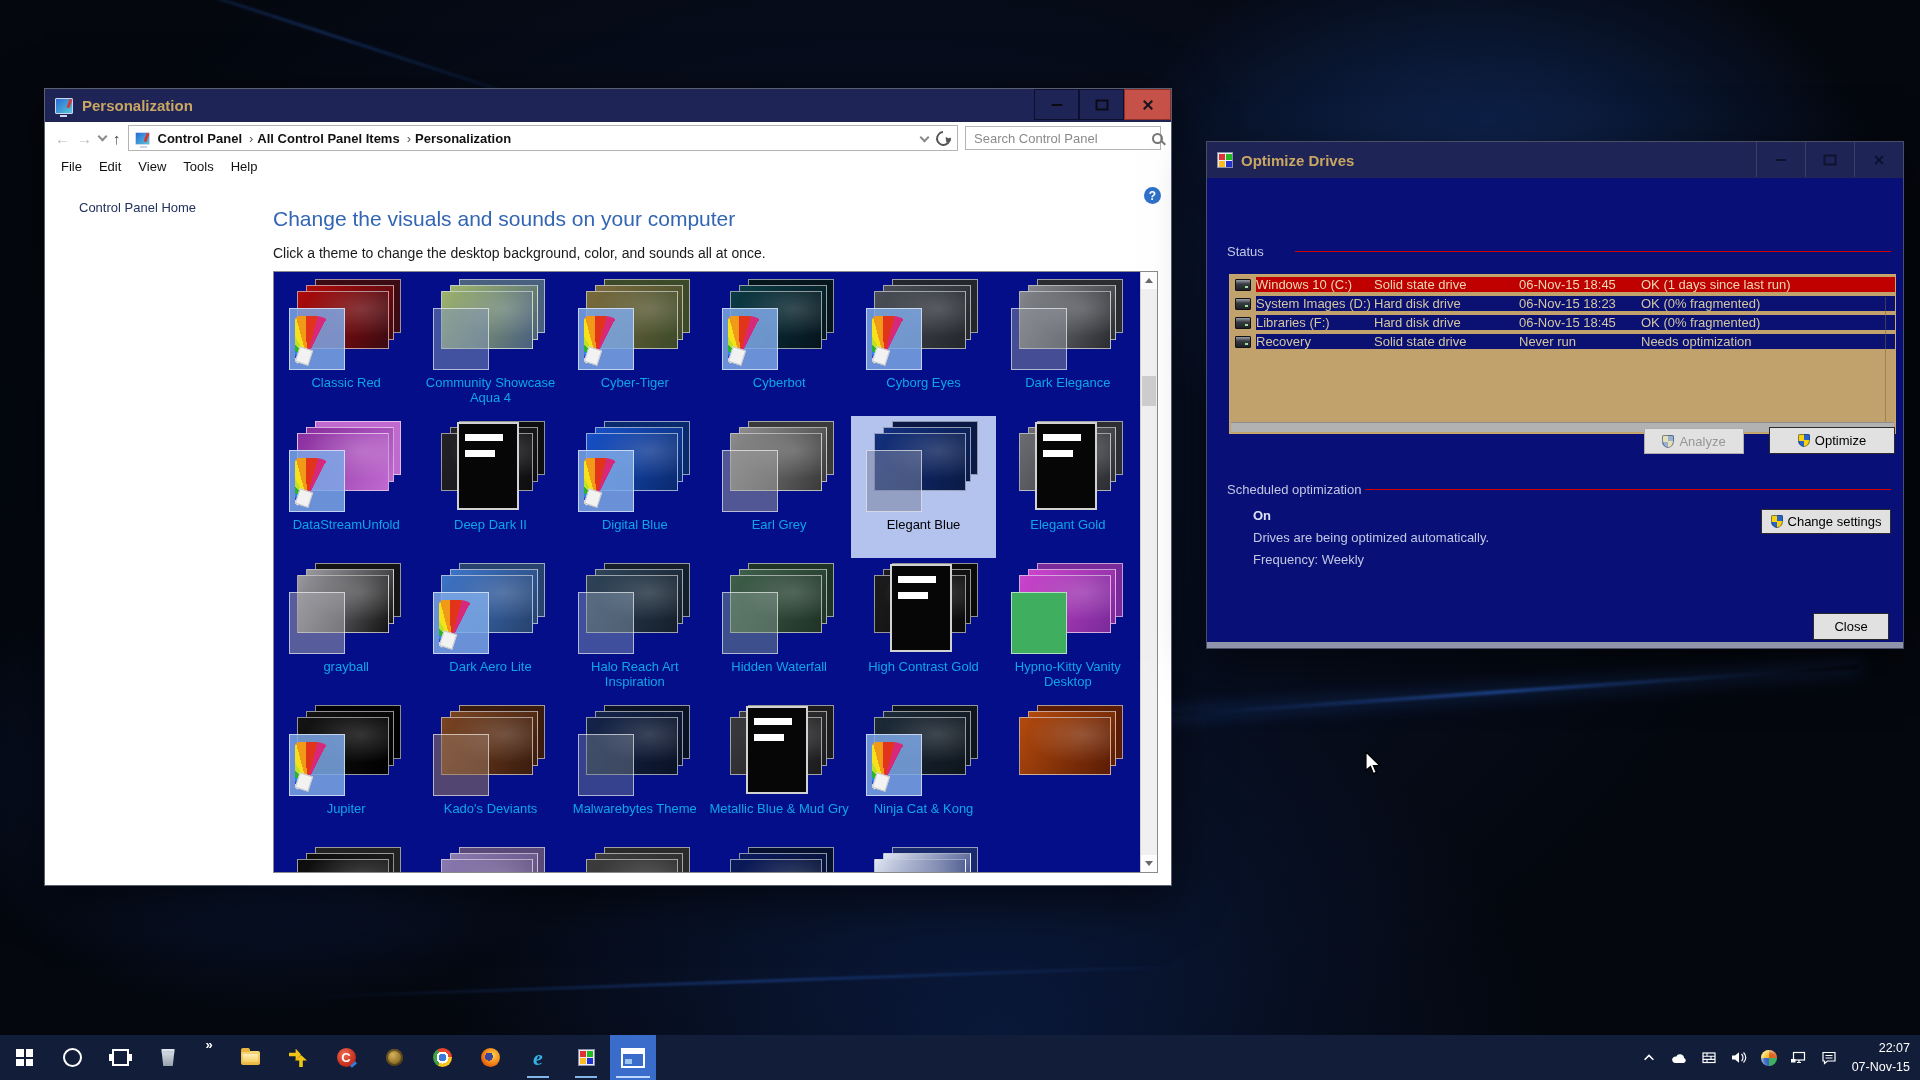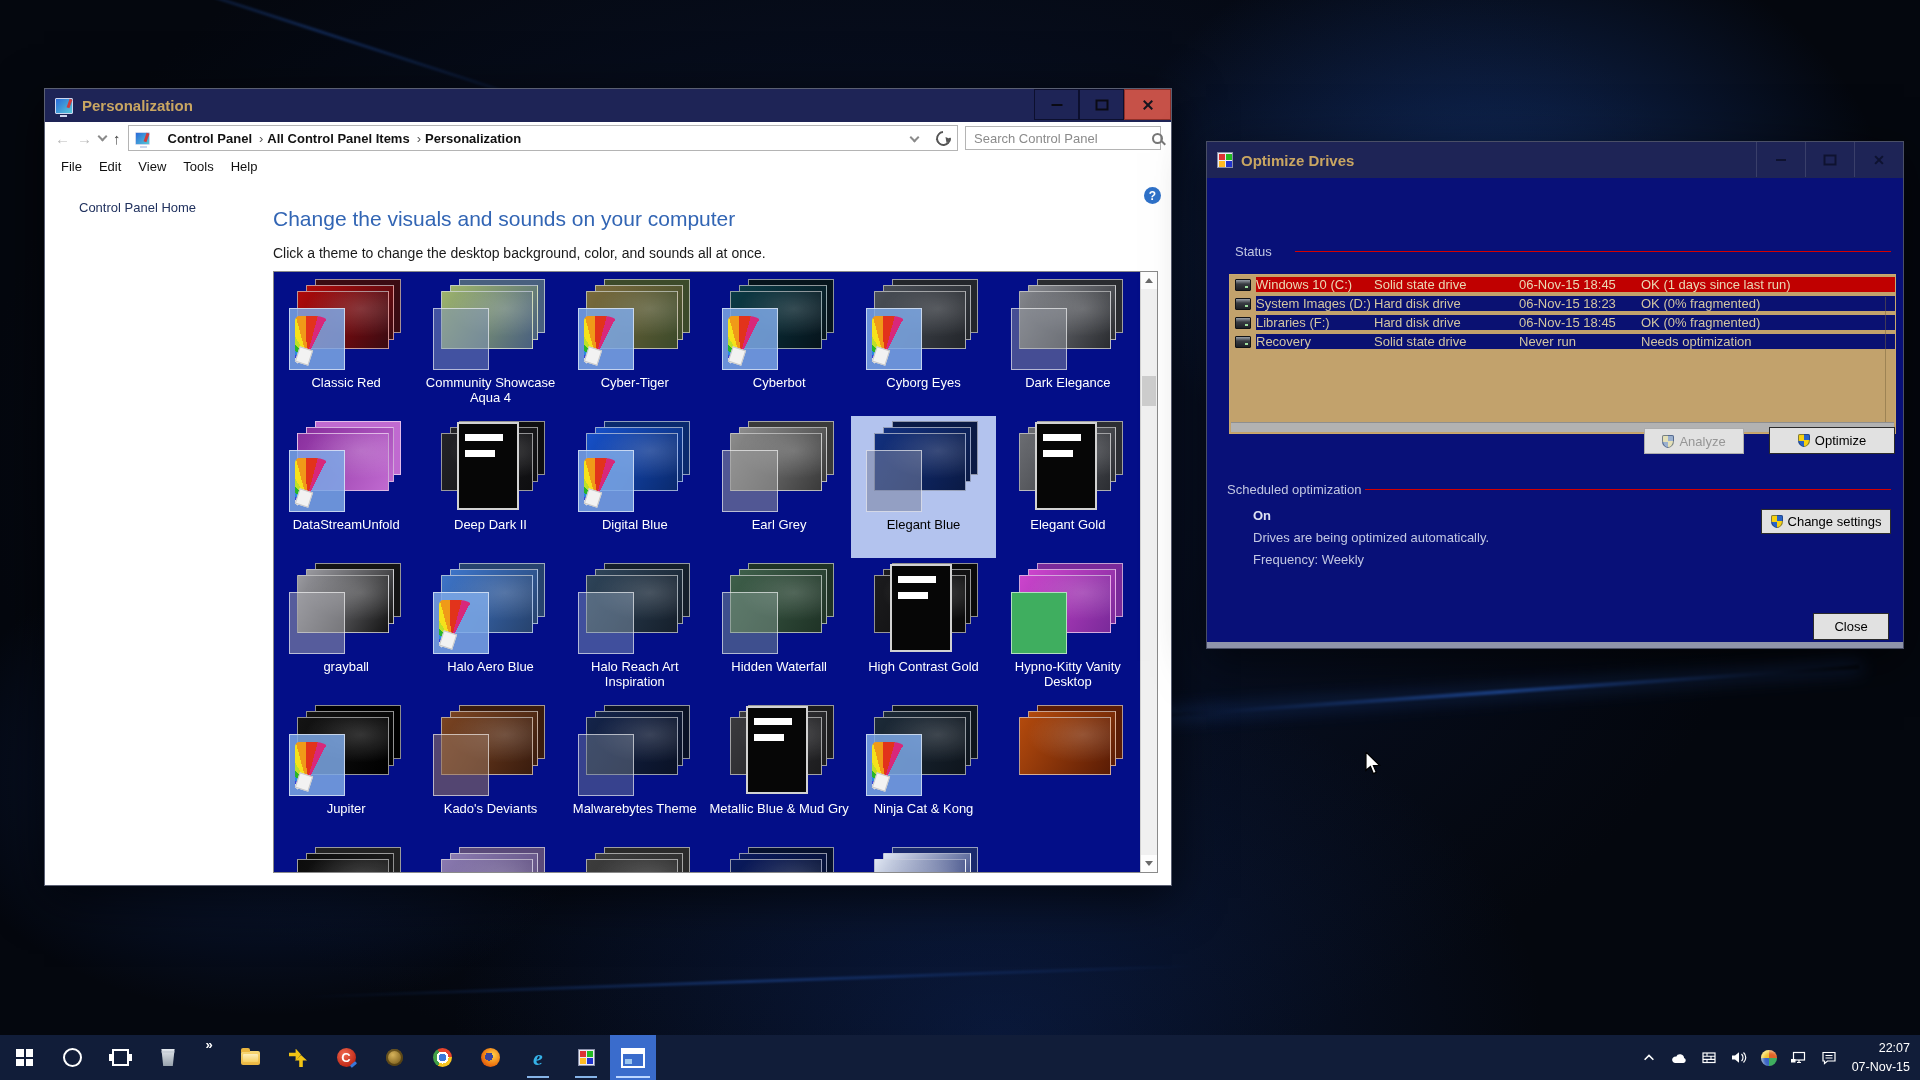--- a/index.html
+++ b/index.html
@@ -29,21 +29,21 @@
   .wbtn.close{background:#c65148;border-color:#8f2f28;width:47px;}
   .wbtn .bar{position:absolute;left:50%;top:50%;width:11px;height:2px;background:#0a0a14;transform:translate(-50%,-50%);}
   .wbtn .box{position:absolute;left:50%;top:50%;width:9px;height:7px;border:2px solid #0a0a14;transform:translate(-50%,-50%);}
   .wbtn .x1,.wbtn .x2{position:absolute;left:50%;top:50%;width:12px;height:2px;background:#14141e;}
   .wbtn .x1{transform:translate(-50%,-50%) rotate(45deg);} .wbtn .x2{transform:translate(-50%,-50%) rotate(-45deg);}
 
   .cpl-toolbar{position:absolute;left:0;top:33px;right:0;height:32px;background:#fff;display:flex;align-items:center;padding:0 10px;box-sizing:border-box;gap:7px;}
   .navglyph{font-size:15px;color:#b9b9b9;line-height:1;} .navglyph.up{color:#4a4a4a;}
   .chev{width:7px;height:7px;border-right:2px solid #8a8a8a;border-bottom:2px solid #8a8a8a;transform:rotate(45deg);display:inline-block;}
   .chev.small{width:5px;height:5px;}
-  .addrbox{flex:1;height:24px;border:1px solid #b4b4b4;display:flex;align-items:center;padding:0 6px;gap:18px;background:#fff;}
+  .addrbox{flex:1;height:24px;border:1px solid #b4b4b4;display:flex;align-items:center;padding:0 6px;gap:8px;background:#fff;}
   .addrbox .app-ico{width:13px;height:11px;}
   .crumbs{display:flex;align-items:center;gap:4px;font-size:13px;font-weight:bold;color:#111;flex:1;}
   .crumb{cursor:pointer;white-space:nowrap;}
   .crumb::after{content:"›";margin-left:7px;color:#555;font-weight:normal;}
   .crumb:last-child::after{content:"";}
   .refresh{width:11px;height:11px;border:2px solid #555;border-radius:50%;border-top-color:transparent;position:relative;transform:rotate(40deg);}
   .refresh::after{content:"";position:absolute;right:-3px;top:-2px;border:3px solid transparent;border-bottom:5px solid #555;transform:rotate(40deg);}
   .searchbox{width:196px;height:24px;border:1px solid #b4b4b4;display:flex;align-items:center;background:#fff;padding:0 6px;box-sizing:border-box;}
   .searchbox input{border:0;outline:0;flex:1;font-size:13px;color:#6d28d9;font-family:"Liberation Sans",sans-serif;background:transparent;}
   .searchbox input::placeholder{color:#8b8b8b;}
@@ -75,21 +75,21 @@
   .cell:not(.fan) .fanicon{display:none;}
   .fanicon{position:absolute;left:8px;bottom:8px;width:42px;height:48px;}
   .fanicon::before{content:"";position:absolute;inset:0;border-radius:10% 50% 50% 10%;
       background:conic-gradient(from 235deg at 28% 86%, #e3e3e3 0 16deg, #d8d8ea 16deg 30deg, #3a46d8 30deg 48deg, #2a8ae0 48deg 64deg, #27b52a 64deg 82deg, #bde028 82deg 96deg, #f5e21b 96deg 110deg, #f09a18 110deg 124deg, #e2331b 124deg 140deg, #d8287a 140deg 152deg, transparent 152deg);}
   .fanicon::after{content:"";position:absolute;left:2px;bottom:0;width:12px;height:14px;background:#f2f2f2;border:1px solid #c8c8c8;transform:rotate(18deg);}
   .preview-box{position:absolute;left:26px;top:2px;width:62px;height:88px;background:#060606;border:2px solid #d2d2d2;box-sizing:border-box;display:none;}
   .cell.preview .preview-box{display:block;}
   .preview-box .bar{height:26px;background:var(--bar,#4b0d82);}
   .preview-box .bar i{display:block;width:38px;height:7px;background:#fff;margin:10px 0 0 6px;}
   .preview-box .st2{display:block;width:30px;height:7px;background:var(--s2,#fff);margin:9px 0 0 6px;}
-  .tlabel{margin-top:3px;font-size:13px;line-height:1.18;color:#ffffff;text-align:center;max-width:142px;}
+  .tlabel{margin-top:3px;font-size:13px;line-height:1.18;color:#0ea5e9;text-align:center;max-width:142px;}
   .cell.selected .tlabel{color:#000;}
 
   .vscroll{position:absolute;right:0;top:0;bottom:0;width:17px;background:#f0f0f0;border-left:1px solid #d0d0d0;box-sizing:border-box;}
   .sb-arrow{position:absolute;left:0;width:16px;height:17px;display:flex;align-items:center;justify-content:center;background:#fdfdfd;cursor:pointer;}
   .sb-arrow.up{top:0;} .sb-arrow.down{bottom:0;}
   .tri-up{width:0;height:0;border-left:4px solid transparent;border-right:4px solid transparent;border-bottom:5px solid #6a6a6a;}
   .tri-down{width:0;height:0;border-left:4px solid transparent;border-right:4px solid transparent;border-top:5px solid #6a6a6a;}
   .sb-thumb{position:absolute;left:1px;top:104px;width:14px;height:30px;background:#cdcdcd;cursor:pointer;}
 
   
@@ -411,21 +411,21 @@
 
             <div class="cell photo fan" style="--p1: #3d74c8; --p2: #27436e;">
               <div class="art">
                 <span class="ph p3"></span>
                 <span class="ph p2"></span>
                 <span class="ph p1"></span>
 
                 <span class="overlay"></span>
                 <span class="fanicon"></span>
               </div>
-              <div class="tlabel">Halo Aero Blue</div>
+              <div class="tlabel">Dark Aero Lite</div>
             </div>
 
             <div class="cell photo glass" style="--p1: #2e4459; --p2: #151f2b; --ov: rgba(140,160,185,.45);">
               <div class="art">
                 <span class="ph p3"></span>
                 <span class="ph p2"></span>
                 <span class="ph p1"></span>
 
                 <span class="overlay"></span>
 
@@ -613,21 +613,21 @@
             <span class="box"></span>
           </span>
         <span class="od-btn">
             <span class="x1"></span>
             <span class="x2"></span>
           </span>
       </span>
     </div>
     <div class="od-body">
 
-      <span class="sect-label" style="left:28px;top:66px;">Status</span>
+      <span class="sect-label" style="left:20px;top:66px;">Status</span>
       <span class="redline" style="left:88px;right:12px;top:73px;"></span>
 
       <div class="od-table">
         <div>
 
             <div class="od-row selected">
               <span class="icon-cell">
                 <span class="drive-ico"></span>
               </span>
               <span class="row-cells">

